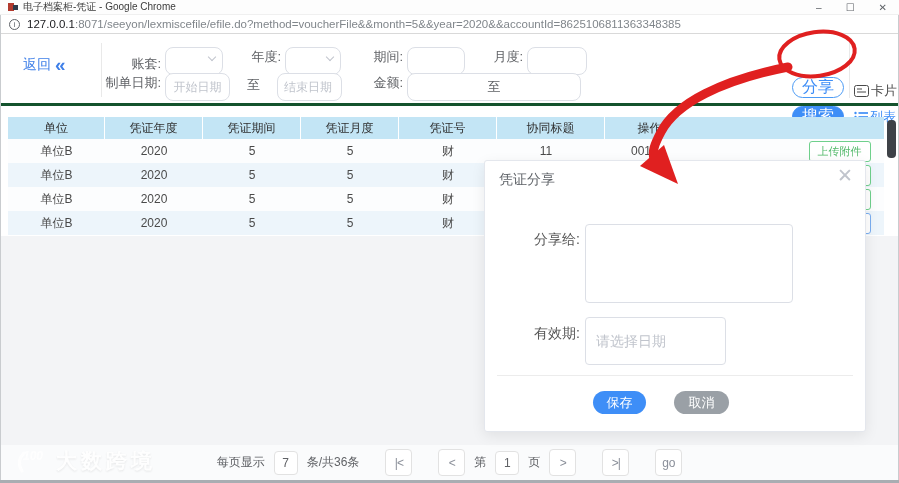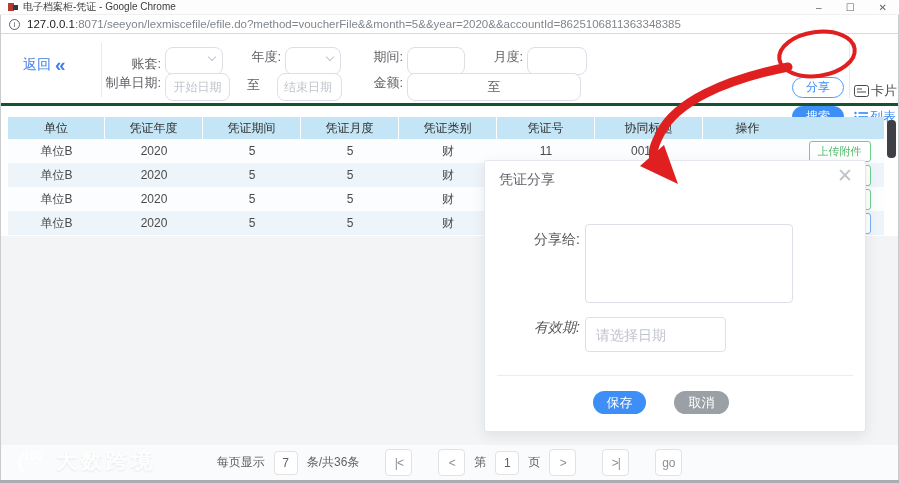--- a/index.html
+++ b/index.html
@@ -50,21 +50,21 @@
   input::placeholder, textarea::placeholder { color:#c0c4cc; }
   .selbox { cursor:pointer; }
   .chev {
     position:absolute; right:7px; top:6px; width:6px; height:6px;
     border-right:1.4px solid #c0c4cc; border-bottom:1.4px solid #c0c4cc;
     transform:rotate(45deg);
   }
   .to-label { position:absolute; font-size:13px; color:#606266; }
   .amount-range { display:flex; align-items:center; justify-content:center; }
   .btn-pill {
-    position:absolute; width:52px; height:21px; border-radius:11px; font-size:12px;
+    position:absolute; width:52px; height:21px; border-radius:11px; font-size:16px;
     display:flex; align-items:center; justify-content:center; cursor:pointer;
   }
   .share-btn { left:791px; top:43px; background:#fff; border:1px solid #4c9bf5; color:#3e8ef7; }
   .search-btn { left:791px; top:72px; background:#3e8ef7; border:1px solid #3e8ef7; color:#fff; }
   .view-toggle { position:absolute; display:flex; align-items:center; gap:2px; cursor:pointer; font-size:13px; }
   .card-view { left:853px; top:48px; color:#4a4a4a; }
   .list-view { left:853px; top:74px; color:#3e8ef7; }
 
   
   .table-wrap { position:absolute; left:8px; top:117px; width:876px; }
@@ -120,21 +120,21 @@
   }
   .dlg-title { position:absolute; left:14px; top:10px; font-size:14px; color:#5f6368; }
   .dlg-close { position:absolute; right:12px; top:5px; font-size:19px; color:#c0c4cc; cursor:pointer; line-height:20px; }
   .dlg-label { position:absolute; font-size:14px; color:#555; width:95px; text-align:right; }
   .dlg-textarea {
     position:absolute; left:100px; top:63px; width:208px; height:79px;
     border:1px solid #dcdfe6; border-radius:4px; resize:none; outline:none;
     font-family:"Liberation Sans","DejaVu Sans",sans-serif; font-size:13px; padding:6px;
   }
   .dlg-date {
-    position:absolute; left:100px; top:156px; width:141px; height:35px;
+    position:absolute; left:100px; top:156px; width:141px; height:48px;
     border:1px solid #dcdfe6; border-radius:4px; outline:none; font-size:14px; padding:0 10px; color:#737373;
   }
   .dlg-divider { position:absolute; left:12px; right:12px; top:214px; border-top:1px solid #ececec; }
   .dlg-btn {
     position:absolute; top:230px; height:23px; border-radius:12px; border:none; color:#fff;
     font-size:13px; display:flex; align-items:center; justify-content:center; cursor:pointer;
   }
   .dlg-save { left:108px; width:53px; background:#3e8ef7; }
   .dlg-cancel { left:189px; width:55px; background:#9aa0a6; }
 
@@ -217,21 +217,20 @@
 </div>
 
 <div class="lower-bg"></div>
 
 <div class="table-wrap">
   <div class="thead">
     <div class="cell c0">单位</div>
     <div class="cell c1">凭证年度</div>
     <div class="cell c2">凭证期间</div>
     <div class="cell c3">凭证月度</div>
-    <div class="cell c4">凭证类别</div>
     <div class="cell c5">凭证号</div>
     <div class="cell c7">协同标题</div>
     <div class="cell c8">操作</div>
   </div>
 
   <div class="trow r-odd">
     <div class="cell c0">单位B</div>
     <div class="cell c1">2020</div>
     <div class="cell c2">5</div>
     <div class="cell c3">5</div>
@@ -311,21 +310,21 @@
     <text x="9" y="13" font-size="12" fill="#ffffff" font-weight="bold" font-style="italic" font-family="Liberation Sans, sans-serif">100</text>
   </svg>
   <span class="wm-text">大数跨境</span>
 </div>
 
 <div class="dialog">
   <span class="dlg-title">凭证分享</span>
   <span class="dlg-close">✕</span>
   <span class="dlg-label" style="left:0; top:70px;">分享给:</span>
   <textarea class="dlg-textarea" style=""></textarea>
-  <span class="dlg-label" style="left:0; top:158px;font-style:italic;">有效期:</span>
+  <span class="dlg-label" style="left:0; top:164px;">有效期:</span>
   <input class="dlg-date" placeholder="请选择日期" style="">
   <div class="dlg-divider"></div>
   <button class="dlg-btn dlg-save">保存</button>
   <button class="dlg-btn dlg-cancel">取消</button>
 </div>
 
 <div class="scroll-thumb"></div>
 
 <svg class="annotation" viewBox="0 0 899 483">
   <ellipse cx="817" cy="54" rx="38" ry="22" fill="none" stroke="#E02020" stroke-width="4" transform="rotate(-8 817 54)"></ellipse>

